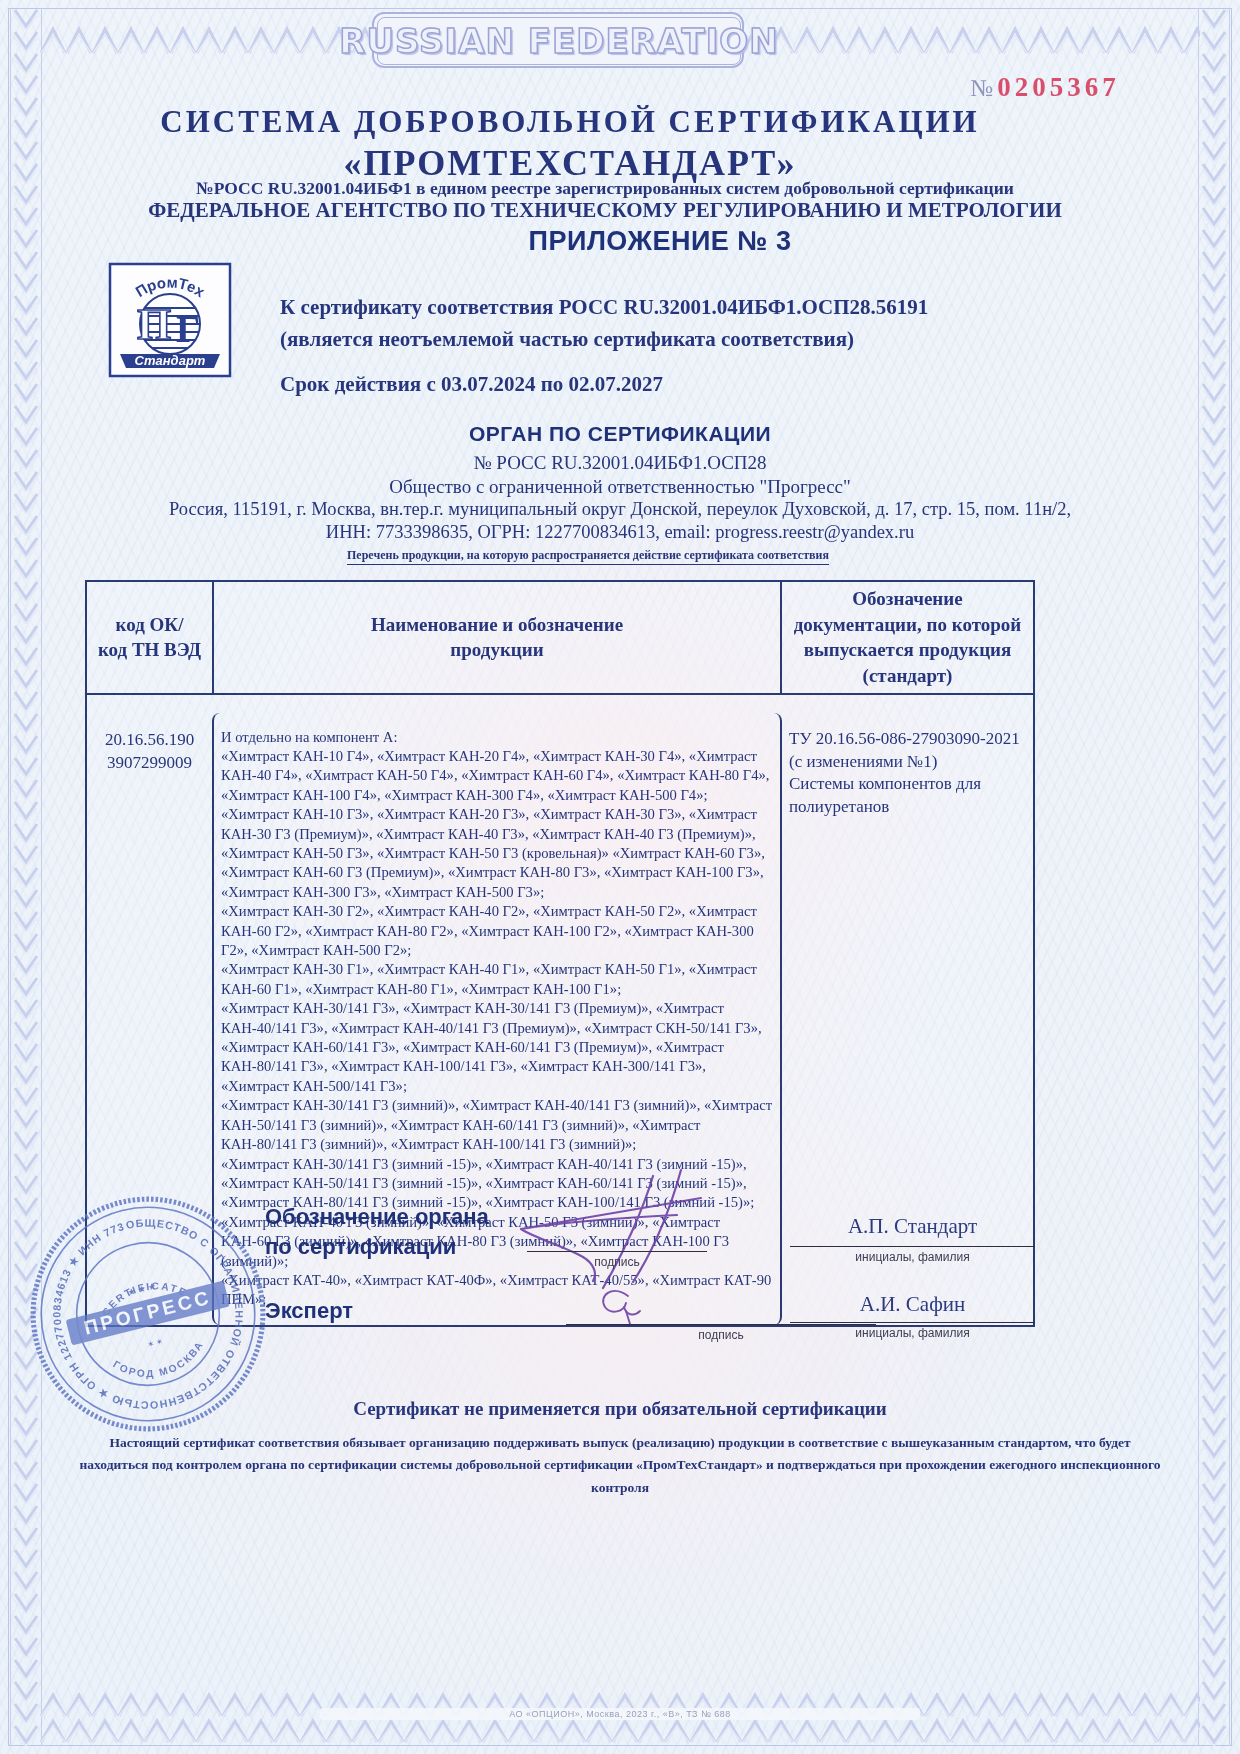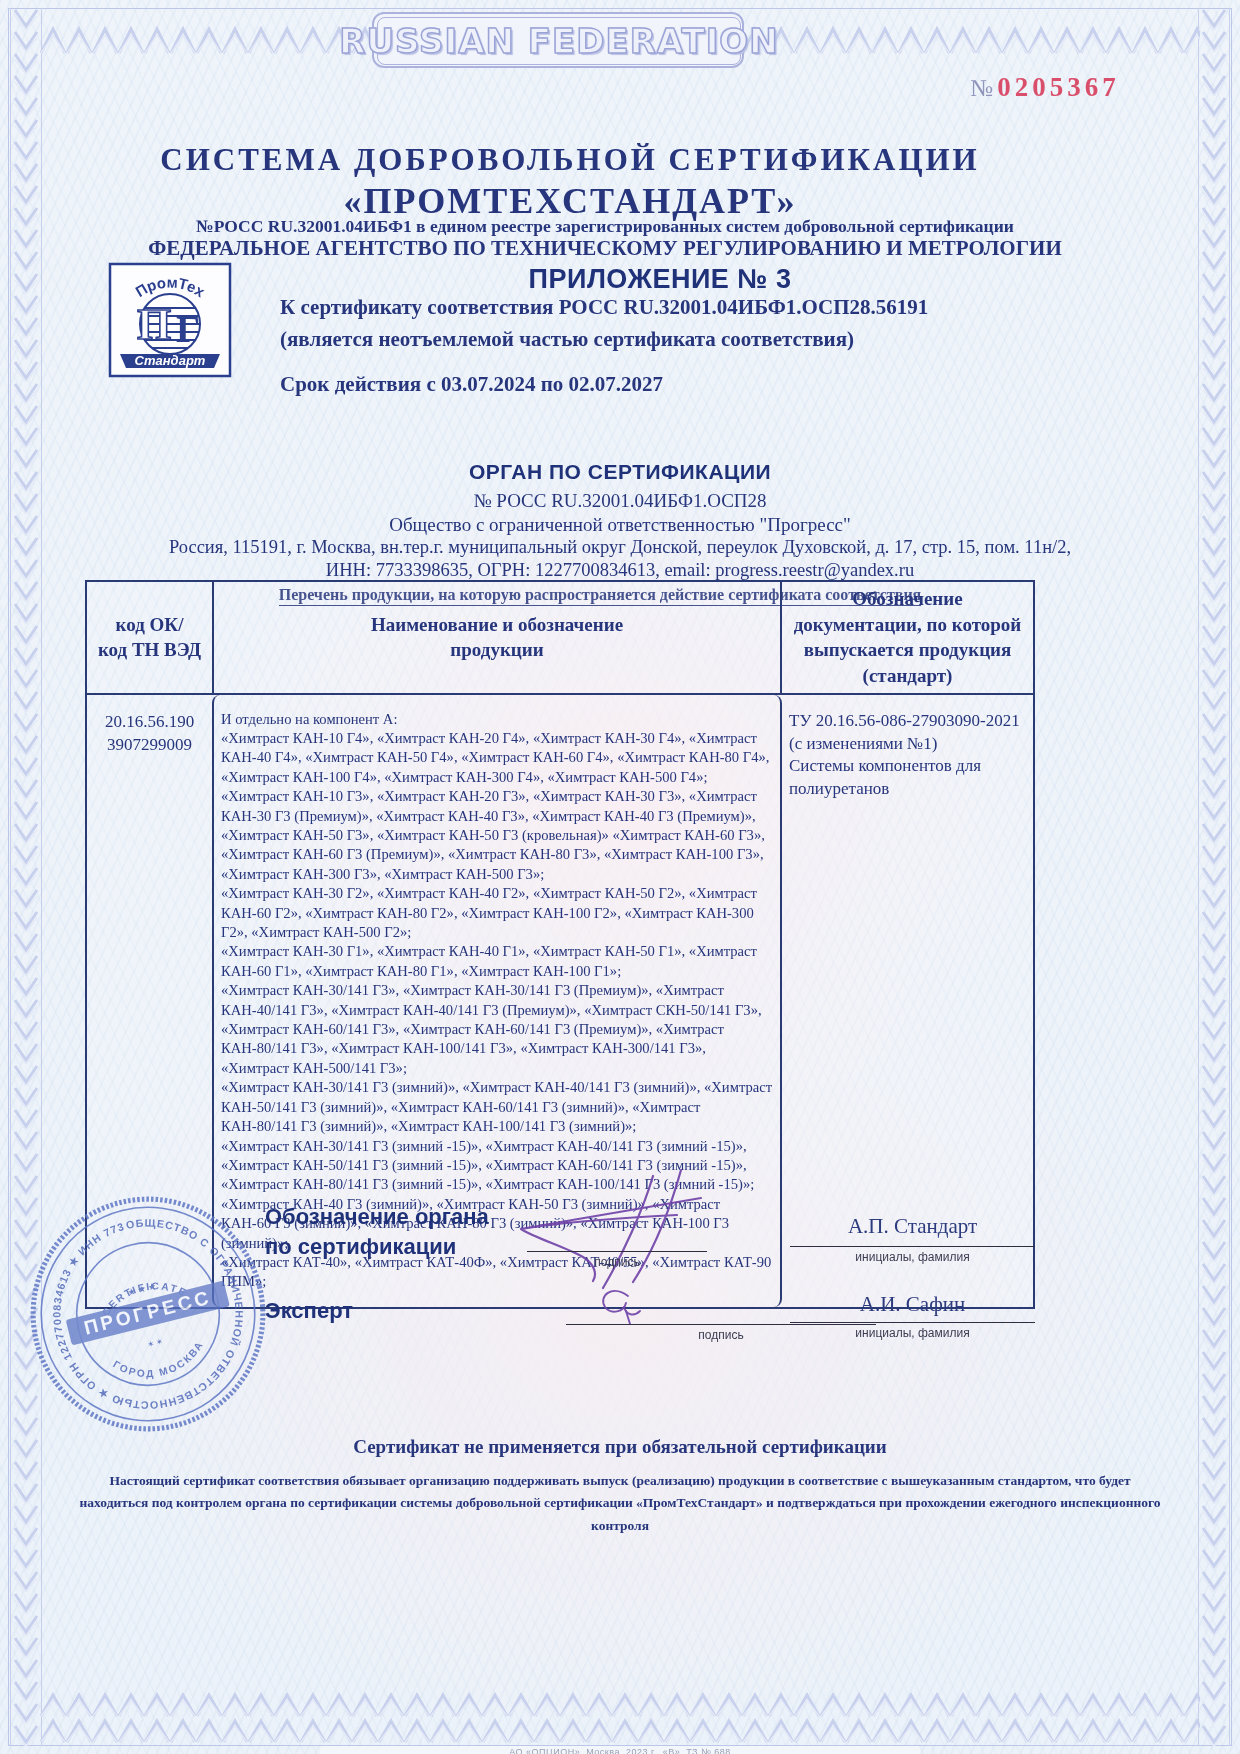--- a/index.html
+++ b/index.html
@@ -20,45 +20,45 @@
   .plate-wrap{position:absolute;left:372px;top:12px;width:372px;height:56px;background:#f2f4fb;border:2px solid #aab2dd;border-radius:12px;padding:3px;box-sizing:border-box;z-index:3;}
   .plate-inner{width:100%;height:100%;border:1.5px solid #aab2dd;border-radius:8px;display:flex;align-items:center;justify-content:center;}
   .plate-text{
     font-family:"DejaVu Sans",sans-serif;font-weight:bold;font-size:34px;letter-spacing:1px;
     color:#eef0fa;-webkit-text-stroke:1.4px #9aa3d6;text-shadow:2px 2px 1px #b9c0e4, -1px -1px 0 #cfd4ee;
     white-space:nowrap;
   }
   .serial{position:absolute;top:72px;left:880px;width:330px;text-align:center;font-family:Liberation Serif, serif;}
   .serial .lbl{color:#8f95bb;font-size:24px;}
   .serial .val{color:#d94f6b;font-size:27px;font-weight:bold;letter-spacing:4px;}
-  .ctr{text-align:center;position:absolute;margin-top:38px;}
+  .ctr{text-align:center;position:absolute;}
   .title1{left:90px;width:960px;top:104px;font-size:31px;font-weight:bold;letter-spacing:3px;}
   .title2{left:90px;width:960px;top:142px;font-size:36px;font-weight:bold;letter-spacing:2px;}
   .registry{left:60px;width:1090px;top:178px;font-size:17.5px;font-weight:bold;}
   .agency{left:60px;width:1090px;top:198px;font-size:21px;font-weight:bold;}
   .appendix{left:160px;width:1000px;top:226px;font-family:"Liberation Sans",sans-serif;font-size:27px;font-weight:bold;color:#1f3178;letter-spacing:.5px;}
   .logo{position:absolute;left:108px;top:262px;width:124px;height:116px;}
   .certref{position:absolute;left:280px;top:292px;font-size:21px;font-weight:600;line-height:1.5;}
   .validity{position:absolute;left:280px;top:372px;font-size:21px;font-weight:600;}
   .org-title{left:60px;width:1120px;top:422px;font-family:"Liberation Sans",sans-serif;font-size:21px;font-weight:bold;color:#1f3178;letter-spacing:.5px;}
   .org-number{left:60px;width:1120px;top:452px;font-size:19px;}
   .org-name{left:60px;width:1120px;top:476px;font-size:19px;}
   .org-address{left:50px;width:1140px;top:499px;font-size:18.5px;}
   .org-contacts{left:60px;width:1120px;top:522px;font-size:18.5px;}
-  .plist-head{left:60px;width:1080px;top:548px;font-size:16px;font-weight:bold;}
+  .plist-head{left:48px;width:1080px;top:548px;font-size:12px;font-weight:bold;}
   .plist-head span{display:inline-block;border-bottom:1.5px solid #26357c;padding-bottom:1px;}
   .ptable{position:absolute;left:85px;top:580px;width:950px;border:2px solid #2a3a75;box-sizing:border-box;background:rgba(255,255,255,.15);}
   .trow{display:flex;}
   .th,.td{box-sizing:border-box;}
   .c1{width:125px;}
   .c2{width:570px;border-left:2px solid #2a3a75;border-right:2px solid #2a3a75;}
   .c3{width:251px;}
   .thead .th{display:flex;align-items:center;justify-content:center;text-align:center;font-weight:bold;font-size:19px;min-height:100px;padding:4px 8px;line-height:1.35;}
   .tbody{border-top:2px solid #2a3a75;}
-  .tbody .td{padding:15px 7px;}
+  .tbody .td{padding:15px 7px;margin-top:18px;}
   .cell-codes{font-size:17px;text-align:center;line-height:1.4;}
   .cell-products{font-size:14.6px;line-height:1.33;text-align:left;border-radius:8px;}
   .cell-doc{font-size:17px;line-height:1.35;}
   .ml{white-space:pre-line;}
   .stamp{position:absolute;left:26px;top:1192px;width:244px;height:244px;opacity:.82;transform:rotate(-14deg);}
   .role{position:absolute;left:265px;font-family:"Liberation Sans",sans-serif;font-size:22px;font-weight:bold;color:#1f3178;line-height:1.35;white-space:pre-line;}
   .role-head{top:1202px;}
   .role-expert{top:1296px;}
   .sig-svg{position:absolute;}
   .sig-head{left:505px;top:1168px;width:210px;height:125px;}

